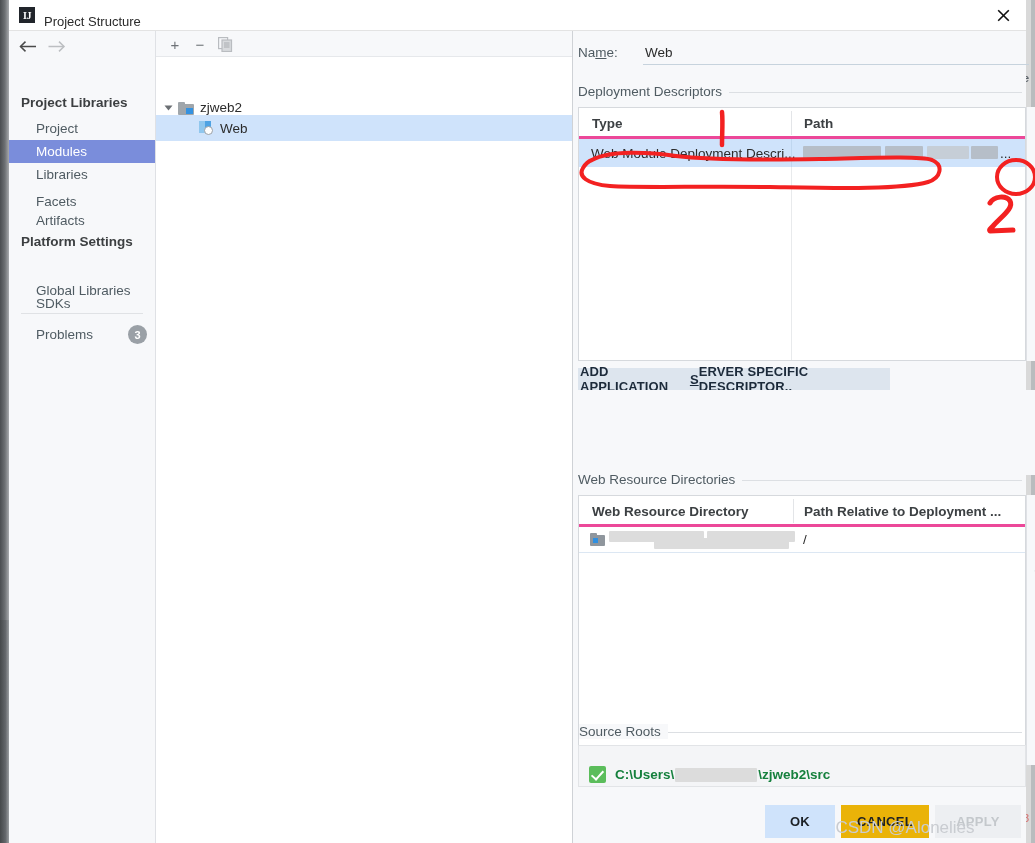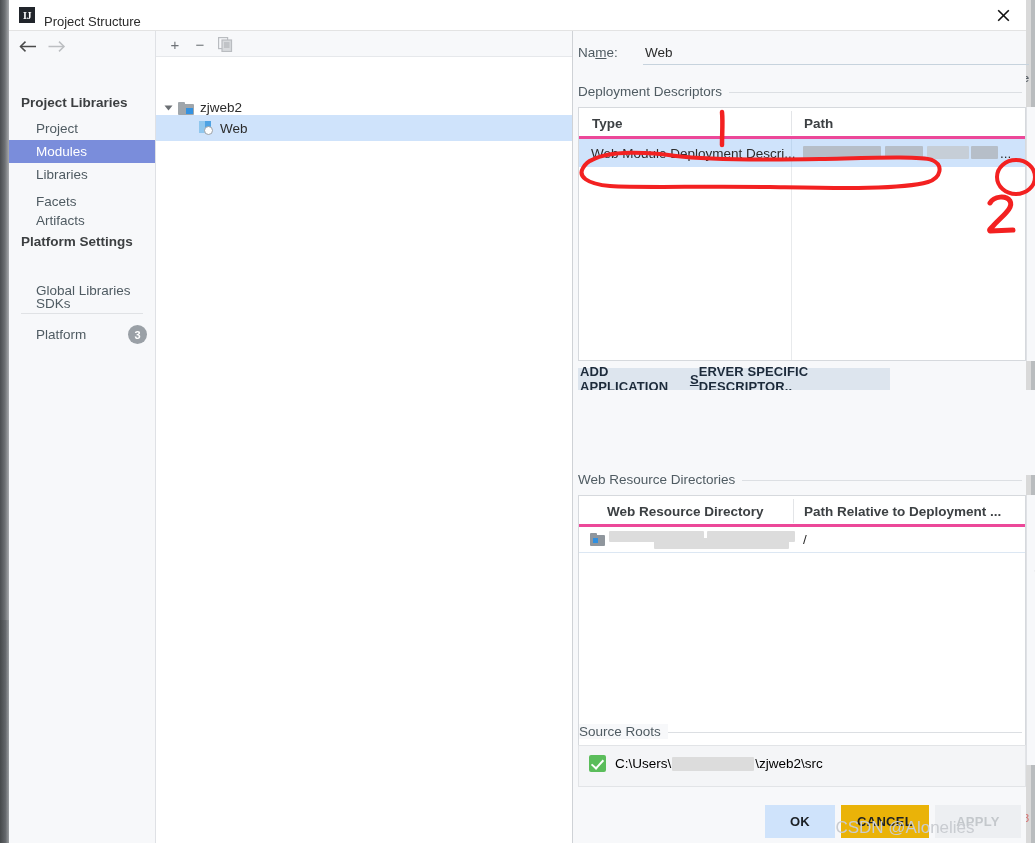--- a/index.html
+++ b/index.html
@@ -295,23 +295,23 @@
     background: #f7f8fa;
     border: 1px solid #dcdfe3;
   }
 
   .srcroot-box {
     position: absolute;
     background: #f4f5f7;
     border: 1px solid #e2e4e7;
   }
   .srcroot-row {
-    position: absolute; left: 10px; top: 9px;
-    display: flex; align-items: center;
-    font-size: 13.5px; color: #000000;
+    position: absolute; left: 10px; top: 20px;
+    display: flex; align-items: center;
+    font-size: 13.5px; color: #15803d; font-weight: bold;
   }
   .chk {
     width: 17px; height: 17px; background: #5bbd5b;
     border-radius: 2px; margin-right: 9px;
     position: relative; flex: 0 0 auto;
   }
   .chk:after {
     content: ""; position: absolute;
     left: 5px; top: 2px; width: 5px; height: 10px;
     border: solid #ffffff; border-width: 0 2.3px 2.3px 0;
@@ -402,21 +402,21 @@
     <div class="nav-item" style="top:132px;">Libraries</div>
     <div class="nav-item" style="top:159px;">Facets</div>
     <div class="nav-item" style="top:178px;">Artifacts</div>
     <div class="nav-group" style="top:203px;">Platform Settings</div>
     <div class="nav-item" style="top:225px;margin-top:36px;">SDKs</div>
     <div class="nav-item" style="top:248px;">Global Libraries</div>
 
     <div class="nav-sep"></div>
 
     <div class="problems-row">
-      <span>Platform</span>
+      <span>Problems</span>
       <span class="badge">3</span>
     </div>
 
   </div>
 
   <div class="treepanel">
     <div class="tree-toolbar">
       <div class="tb-btn" style="left:8px;">+</div>
       <div class="tb-btn" style="left:33px;">−</div>
       <div class="tb-btn" style="left:58px;color:#c3c6ca;">
@@ -496,21 +496,21 @@
         <span>ERVER SPECIFIC DESCRIPTOR..</span>
     </div>
 
     <div class="subpanel" style="left:5px; top:359px; width:476px; height:85px; border:none; background:#f7f8fa;"></div>
 
     <div class="section-title" style="left:5px; top:441px;">Web Resource Directories</div>
     <div class="section-rule" style="left:160px; right:4px; top:449px;"></div>
 
     <div class="tbl" style="left:5px; top:464px; width:448px; height:270px;">
       <div class="tbl-head">
-        <div class="th" style="left:13px;margin-left:15px;">Web Resource Directory</div>
+        <div class="th" style="left:13px;">Web Resource Directory</div>
         <div class="th" style="left:225px;">Path Relative to Deployment ...</div>
         <div class="th-div" style="left:214px;"></div>
       </div>
       <div class="row" style="top:31px; height:25px;">
         <span class="folder-sm" style="position:absolute;left:11px;top:6px;">
           <span class="b"></span>
             <span class="t"></span>
             <span class="m"></span>
         </span>
         <span class="redact light" style="position:absolute;left:30px;top:4px;width:95px;height:11px;"></span>

